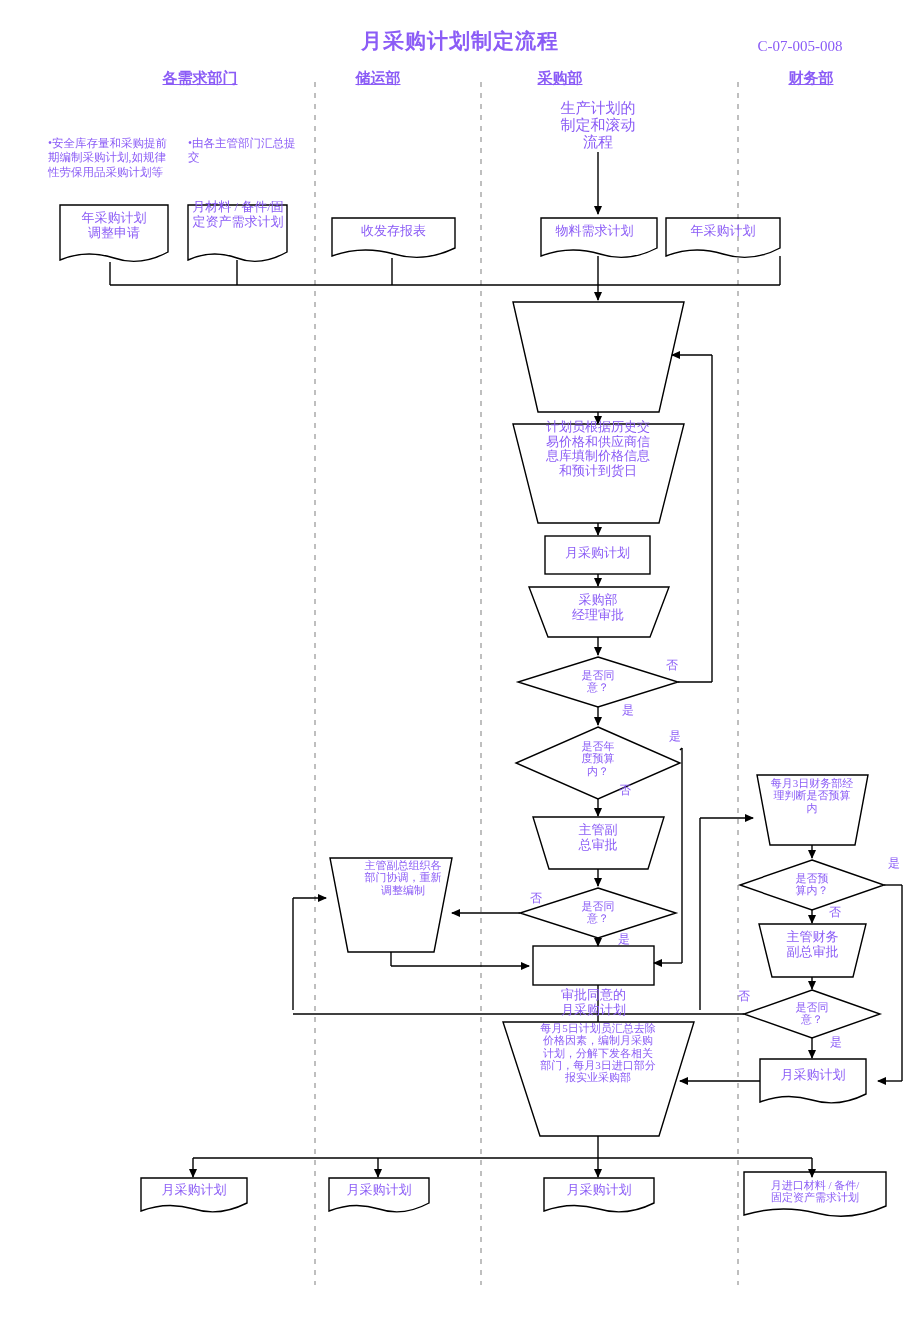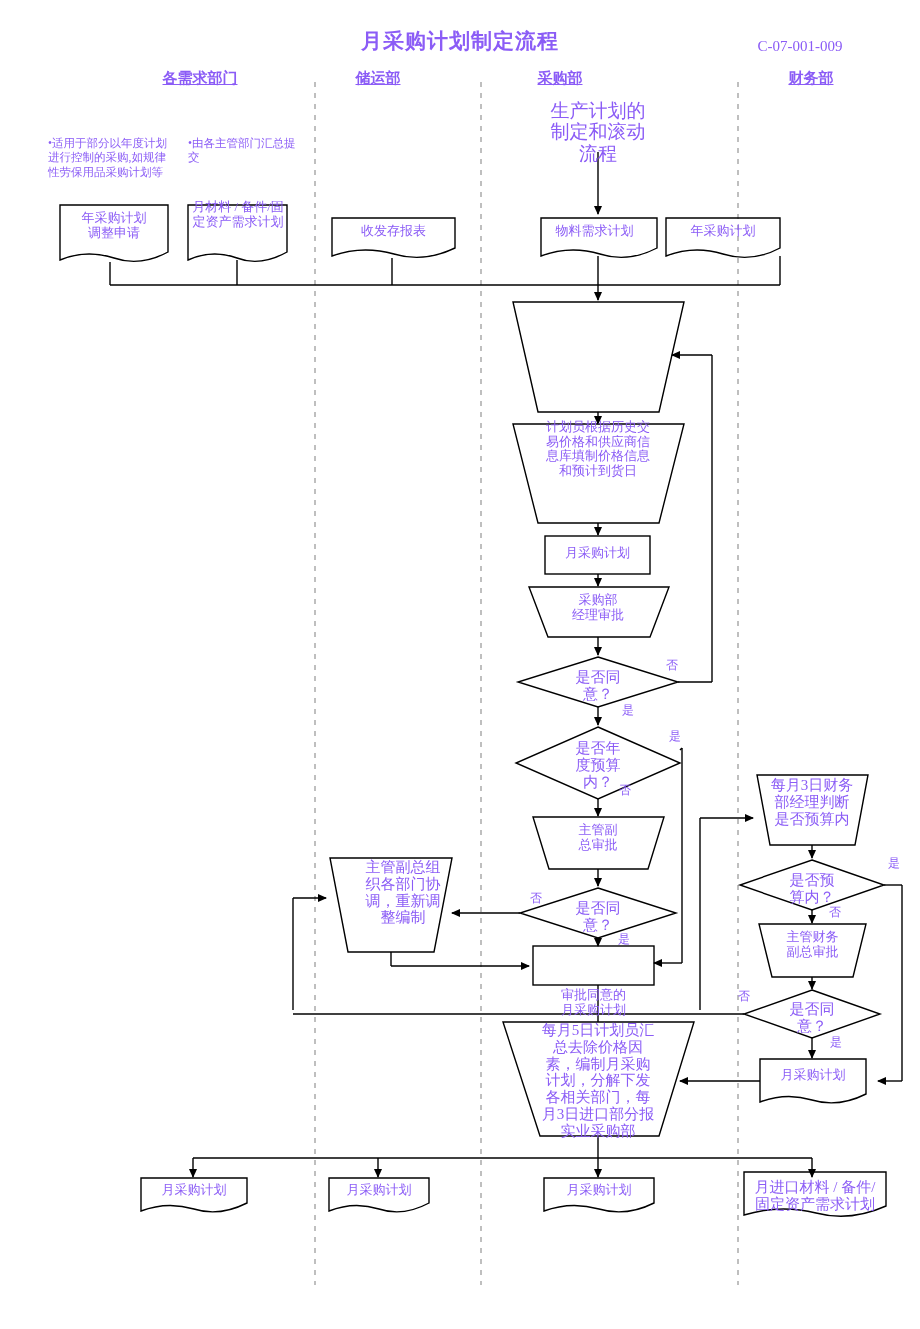--- a/index.html
+++ b/index.html
@@ -5,31 +5,31 @@
   html,body{margin:0;padding:0;background:#fff;}
   body{font-family:"Liberation Serif","DejaVu Serif",serif;}
   #page{position:relative;width:920px;height:1329px;background:#fff;overflow:hidden;}
   #svgroot{position:absolute;left:0;top:0;width:920px;height:1329px;}
   .lbl{position:absolute;color:#8b5cf6;text-align:center;line-height:1.12;}
   .title{font-size:21px;font-weight:bold;letter-spacing:1px;}
   .code{font-size:15px;}
   .lane-head{font-size:15px;font-weight:bold;text-decoration:underline;}
   .note{font-size:11.5px;text-align:left;line-height:1.25;}
   .node-t{font-size:13px;}
-  .node-s{font-size:15px;}
+  .node-s{font-size:11px;}
   .flag{font-size:12px;}
-  .free{font-size:19px;}
+  .free{font-size:15px;}
 </style>
 </head>
 <body>
 
 <div id="page">
 
   <div class="lbl title" style="left:0;top:30px;width:920px;">月采购计划制定流程</div>
-  <div class="lbl code" style="left:700px;top:38px;width:200px;text-align:center;">C-07-001-009</div>
+  <div class="lbl code" style="left:700px;top:38px;width:200px;text-align:center;">C-07-005-008</div>
 
   <div class="lbl lane-head" style="left:140px;top:70px;width:120px;text-decoration:underline;">各需求部门</div>
   <div class="lbl lane-head" style="left:330px;top:70px;width:96px;">储运部</div>
   <div class="lbl lane-head" style="left:512px;top:70px;width:96px;">采购部</div>
   <div class="lbl lane-head" style="left:763px;top:70px;width:96px;">财务部</div>
 
   <svg id="svgroot" viewBox="0 0 920 1329">
     <defs>
       <marker id="arw" markerWidth="9" markerHeight="9" refX="8" refY="4" orient="auto" markerUnits="userSpaceOnUse">
         <path d="M0,0 L9,4 L0,8 z" fill="#000"></path>
@@ -166,21 +166,21 @@
       </g>
 
       <path d="M141,1178 L247,1178 L247,1203 Q219,1217 194,1209 Q167,1201 141,1211 Z"></path>
       <path d="M329,1178 L429,1178 L429,1203 Q403,1217 379,1209 Q354,1201 329,1211 Z"></path>
       <path d="M544,1178 L654,1178 L654,1203 Q626,1217 599,1209 Q571,1201 544,1211 Z"></path>
       <path d="M744,1172 L886,1172 L886,1206 Q850,1222 816,1213 Q780,1204 744,1215 Z"></path>
 
     </g>
   </svg>
 
-  <div class="lbl note" style="left:48px;top:136px;width:120px;">•适用于部分以年度计划进行控制的采购,如规律性劳保用品采购计划等</div>
+  <div class="lbl note" style="left:48px;top:136px;width:120px;">•安全库存量和采购提前期编制采购计划,如规律性劳保用品采购计划等</div>
   <div class="lbl note" style="left:188px;top:136px;width:108px;">•由各主管部门汇总提交</div>
 
   <div class="lbl free" style="left:528px;top:100px;width:140px;white-space:pre-line;">生产计划的
 制定和滚动
 流程</div>
 
   <div class="lbl node-t" style="left:60px;top:211px;width:108px;white-space:pre-line;">年采购计划
 调整申请</div>
   <div class="lbl node-t" style="left:192px;top:200px;width:92px;">月材料 / 备件/固定资产需求计划</div>
   <div class="lbl node-t" style="left:332px;top:224px;width:123px;">收发存报表</div>

